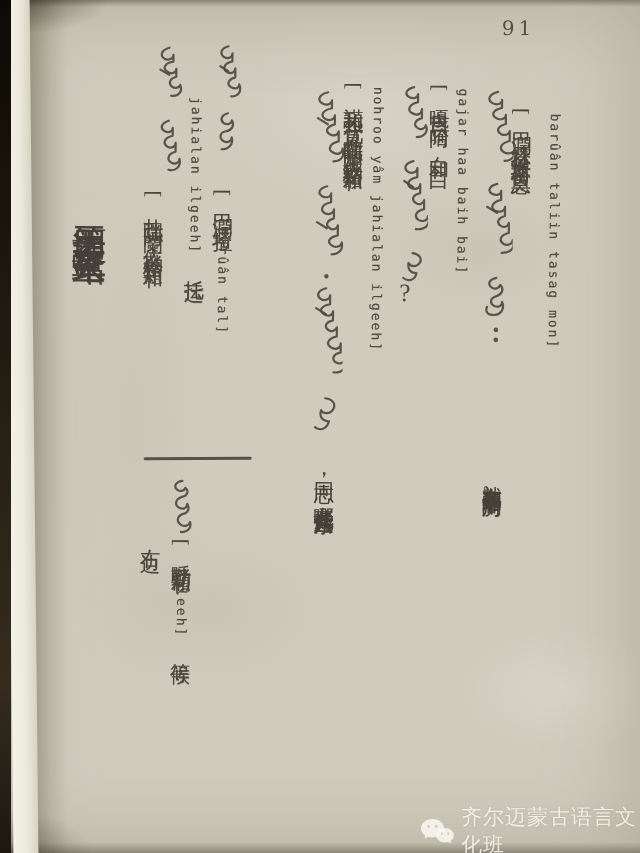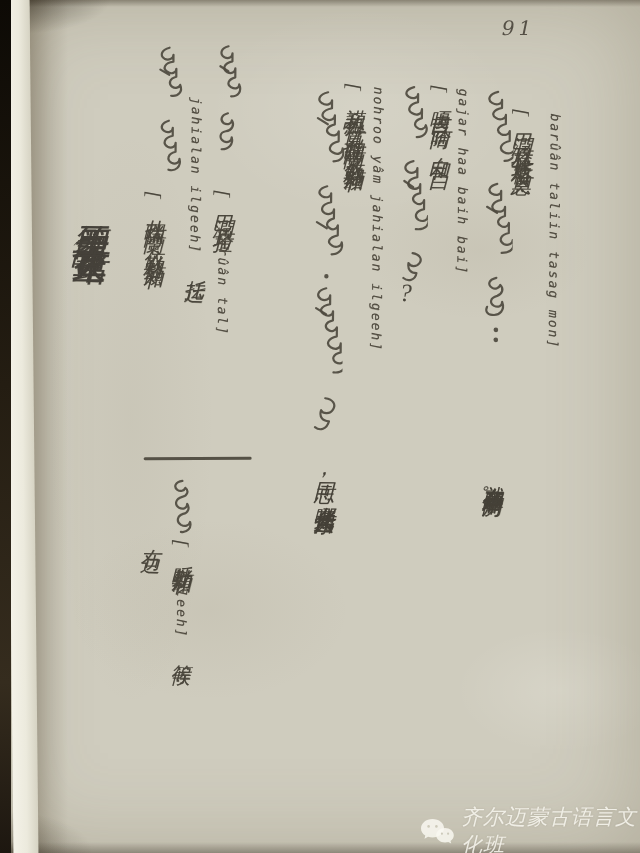--- a/index.html
+++ b/index.html
@@ -1,17 +1,17 @@
 <!DOCTYPE html>
 <html><head>
 <meta charset="utf-8">
 <style>
   html,body{margin:0;padding:0;}
   #photo{position:relative;width:640px;height:853px;overflow:hidden;
-    background:#cfccbe;font-family:"Liberation Serif","DejaVu Serif",serif;font-style:italic;}
+    background:#cfccbe;font-family:"Liberation Serif","DejaVu Serif",serif;}
   
   .edge-black{position:absolute;left:0;top:0;width:11px;height:853px;
     background:linear-gradient(180deg,#0d0a05,#241d12 45%,#352c1e 80%,#1d1710);z-index:5;}
   .edge-white{position:absolute;left:9px;top:-6px;width:25px;height:866px;
     background:linear-gradient(90deg,#f4f2e8,#eceadd 55%,#d6d3c3);
     transform:rotate(-0.6deg);z-index:4;}
   .edge-gutter{position:absolute;left:30px;top:0;width:38px;height:853px;
     background:linear-gradient(90deg,rgba(92,80,58,.40),rgba(92,80,58,.14) 55%,rgba(92,80,58,0));z-index:3;}
   .edge-top{position:absolute;left:0;top:0;width:640px;height:7px;
     background:linear-gradient(180deg,rgba(48,38,24,.38),rgba(48,38,24,0));z-index:3;}

